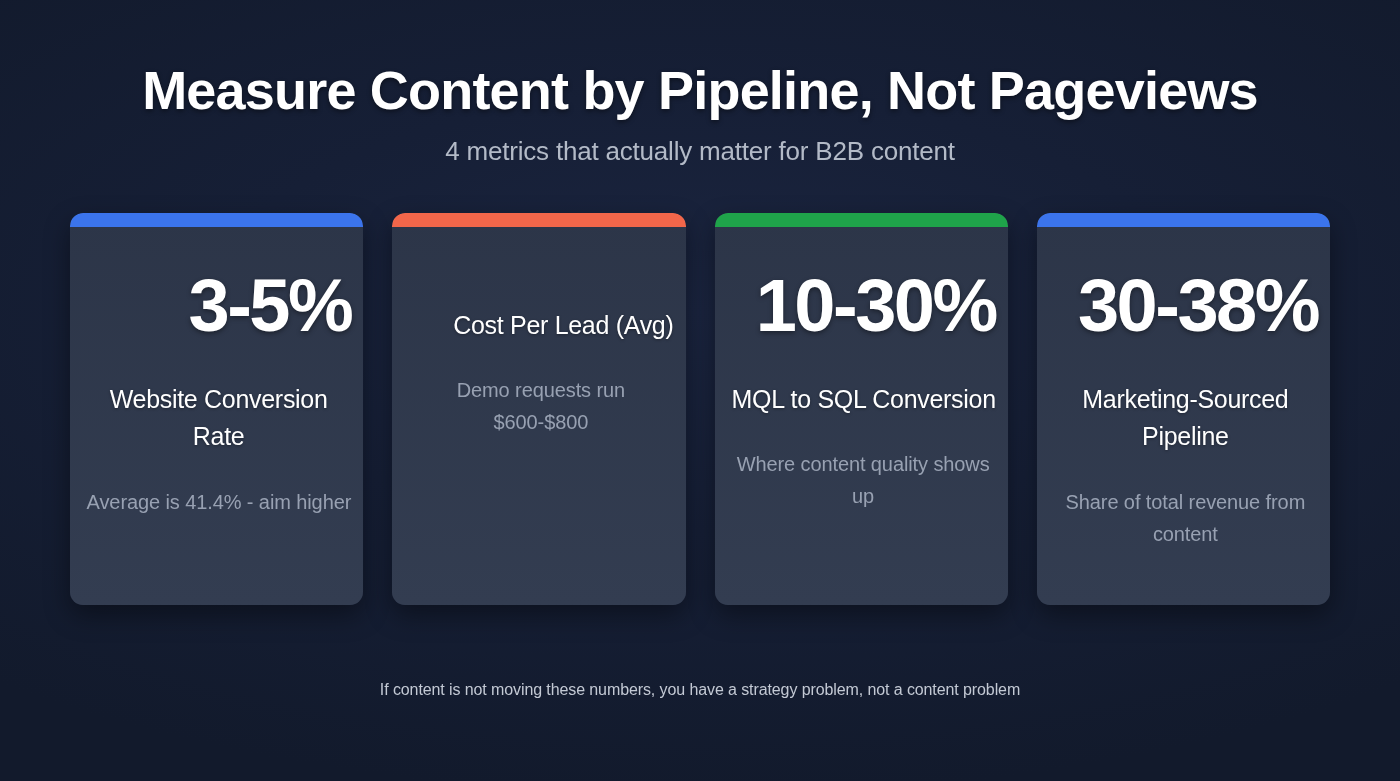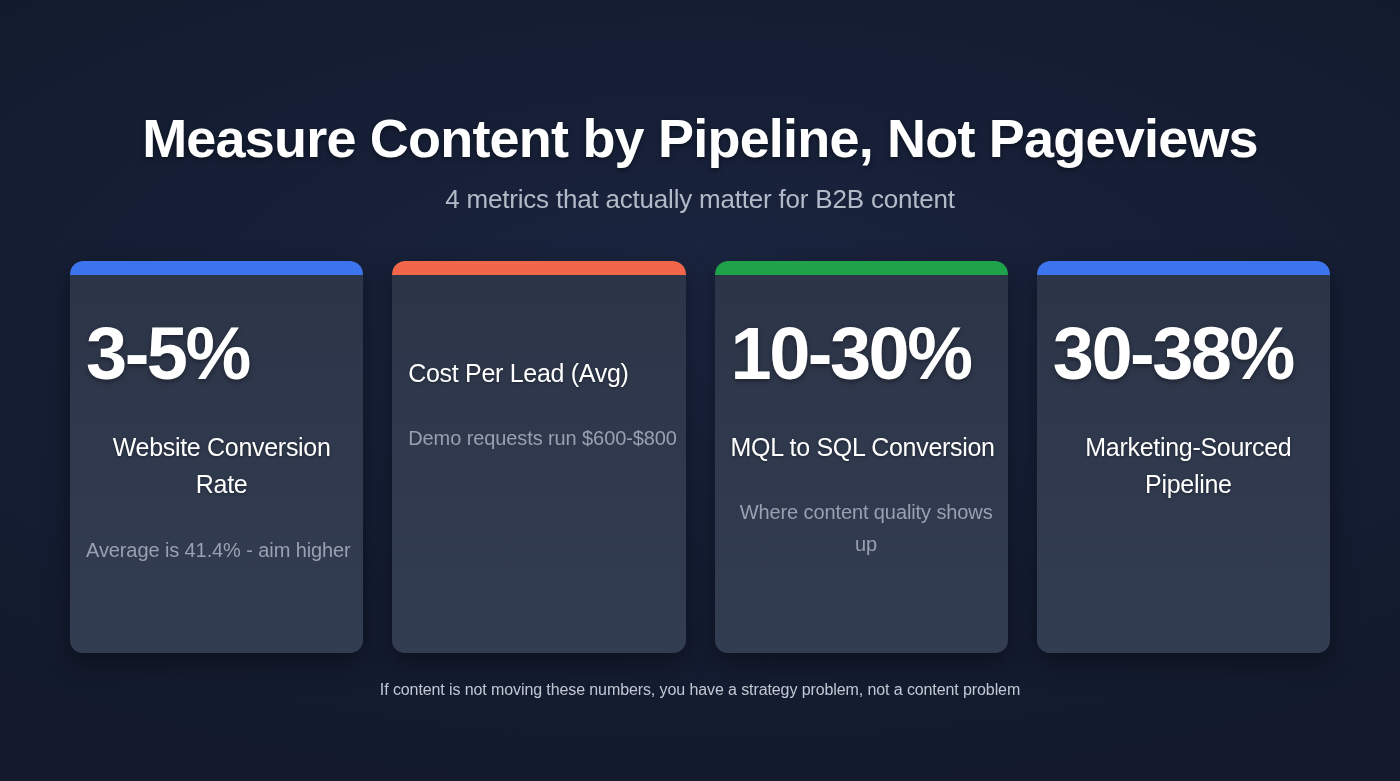--- a/index.html
+++ b/index.html
@@ -37,21 +37,20 @@
   }
 
   .title {
     font-size:54px;
     font-weight:bold;
     letter-spacing:-0.8px;
     line-height:1.05;
     color:#ffffff;
     text-shadow:0 2px 5px rgba(0,0,0,0.45);
     white-space:nowrap;
-    margin-top:48px;
   }
 
   .subtitle {
     margin-top:18px;
     font-size:26px;
     font-weight:normal;
     color:#b3bac7;
     line-height:1.15;
     letter-spacing:-0.2px;
     white-space:nowrap;
@@ -69,22 +68,22 @@
   }
 
   .card {
     position:relative;
     background:linear-gradient(180deg, #2c3548 0%, #333d51 100%);
     border-radius:13px;
     overflow:hidden;
     box-shadow:0 10px 26px rgba(0,0,0,0.40);
     display:flex;
     flex-direction:column;
-    align-items:flex-start;
-    padding:56px 6px 26px 16px;
+    align-items:flex-end;
+    padding:56px 12px 26px 16px;
   }
 
   .card-accent {
     position:absolute;
     top:0; left:0; right:0;
     height:14px;
     border-radius:13px 13px 0 0;
   }
 
   .card-value {
@@ -164,20 +163,21 @@
       <div class="card-accent" style="background: rgb(31, 163, 74);"></div>
       <div class="card-value">10-30%</div>
       <div class="card-label">MQL to SQL Conversion</div>
       <div class="card-desc">Where content quality shows up</div>
     </div>
 
     <div class="card">
       <div class="card-accent" style="background: rgb(59, 116, 236);"></div>
       <div class="card-value">30-38%</div>
       <div class="card-label">Marketing-Sourced Pipeline</div>
+      <div class="card-desc">Share of total revenue from content</div>
     </div>
 
   </div>
 
   <div class="footer">
     <p class="footer-note">If content is not moving these numbers, you have a strategy problem, not a content problem</p>
   </div>
 
 </div>
 

